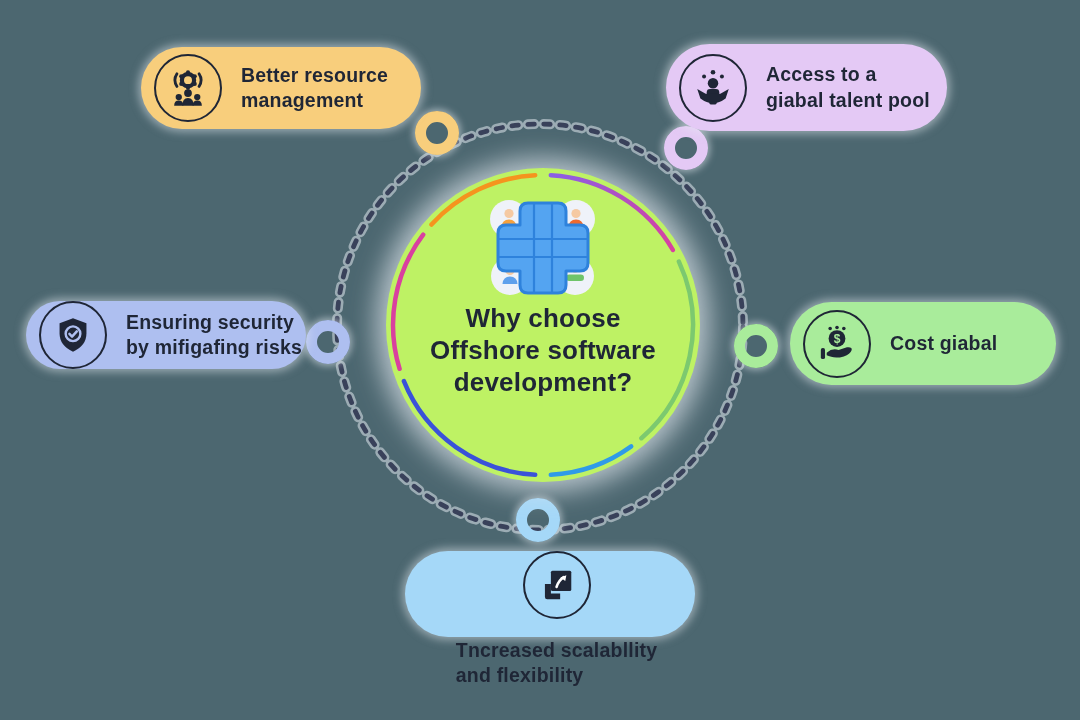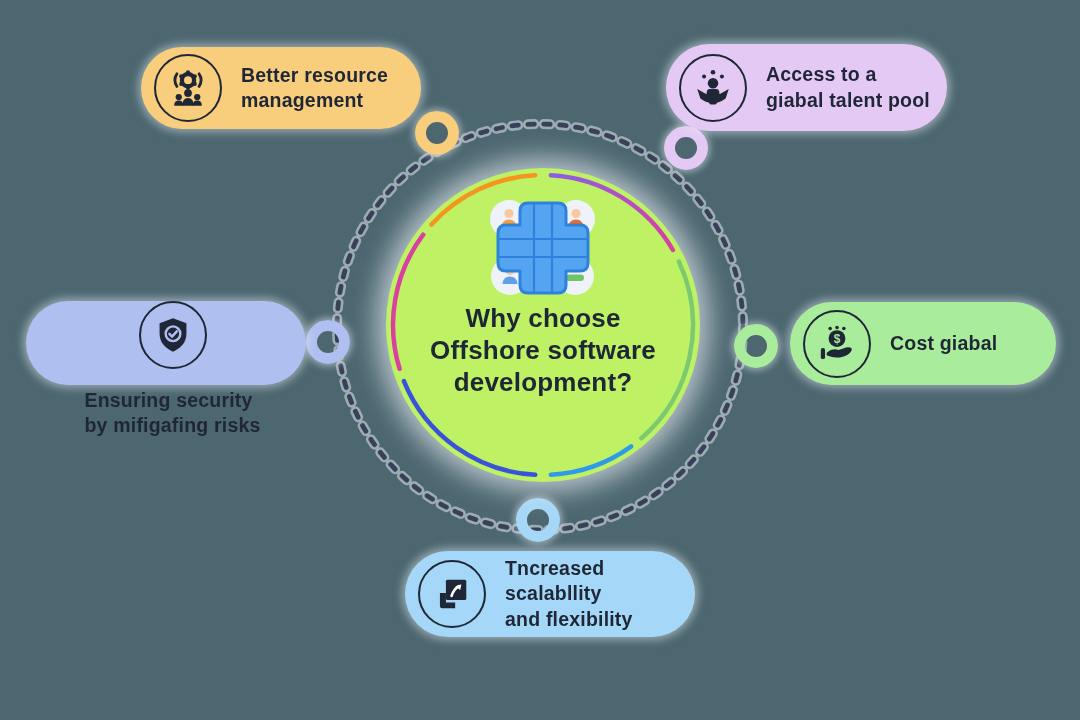--- a/index.html
+++ b/index.html
@@ -168,21 +168,21 @@
         <circle class="ink-fill" cx="20" cy="15.5" r="5"></circle>
         <rect class="ink-fill" x="14" y="21" width="12" height="6.5" rx="3.2"></rect>
         <path class="ink-fill" d="M5 21 L13 25.5 L27 25.5 L35 21 L32 30 Q26 34.5 20 34.5 Q14 34.5 8 30 Z"></path>
         <rect class="ink-fill" x="16.5" y="32.5" width="7" height="3.2" rx="1.4"></rect>
       </svg>
     </div>
     <div class="pill-label">Access to a
 giabal talent pool</div>
   </div>
 
-  <div class="pill" style="left: 26px; top: 301px; width: 280px; height: 84px; flex-direction: column; --pill: #AEBFF0;">
+  <div class="pill" style="left: 26px; top: 301px; width: 280px; height: 68px; --pill: #AEBFF0;">
     <div class="badge">
       <svg width="42" height="42" viewBox="0 0 40 40">
         <path class="ink-fill" d="M20 4 L32.8 8.8 V18.6 Q32.8 30 20 36 Q7.2 30 7.2 18.6 V8.8 Z" stroke-linejoin="round"></path>
         <circle class="pill-stroke" cx="20" cy="18.8" r="7" stroke-width="2.3"></circle>
         <path class="pill-stroke" d="M16.6 19 L19.1 21.5 L23.6 16.6" stroke-width="2.4" stroke-linecap="round" stroke-linejoin="round"></path>
       </svg>
     </div>
     <div class="pill-label">Ensuring security
 by mifigafing risks</div>
   </div>
@@ -195,21 +195,21 @@
         <circle class="ink-fill" cx="26.5" cy="5.2" r="1.7"></circle>
         <circle class="ink-fill" cx="20" cy="14.8" r="8"></circle>
         <text class="pill-fill" x="20" y="18.8" text-anchor="middle" font-size="11.5" font-weight="bold">$</text>
         <rect class="ink-fill" x="4.6" y="23.8" width="4" height="10.6" rx="1.8"></rect>
         <path class="ink-fill" d="M10.2 28.4 Q15.5 23.6 21.5 25.8 L29.5 23.2 Q34.6 22.6 34 25.8 Q32.6 30 26.5 31.8 Q19.5 33.8 14.5 32.2 Q11.8 31.2 10.2 30.6 Z"></path>
       </svg>
     </div>
     <div class="pill-label">Cost giabal</div>
   </div>
 
-  <div class="pill" style="left: 405px; top: 551px; width: 290px; height: 86px; --pill: #A5D8F8;">
+  <div class="pill" style="left: 405px; top: 551px; width: 290px; height: 86px; flex-direction: column; --pill: #A5D8F8;">
     <div class="badge">
       <svg width="42" height="42" viewBox="0 0 40 40">
         <path class="ink-fill" d="M8.5 19 V31.4 Q8.5 33.6 10.7 33.6 H23 V28 H14.2 V19 Z"></path>
         <rect class="ink-fill" x="14.2" y="6.4" width="19.4" height="19.4" rx="1.5"></rect>
         <path d="M19.6 21.8 Q21.4 15.6 26.4 12.4" stroke="#FFFFFF" stroke-width="2.5" fill="none" stroke-linecap="round"></path>
         <path d="M28.9 10.6 L27.9 16.2 L23.2 12.9 Z" fill="#FFFFFF"></path>
       </svg>
     </div>
     <div class="pill-label">Tncreased scalabllity
 and flexibility</div>

